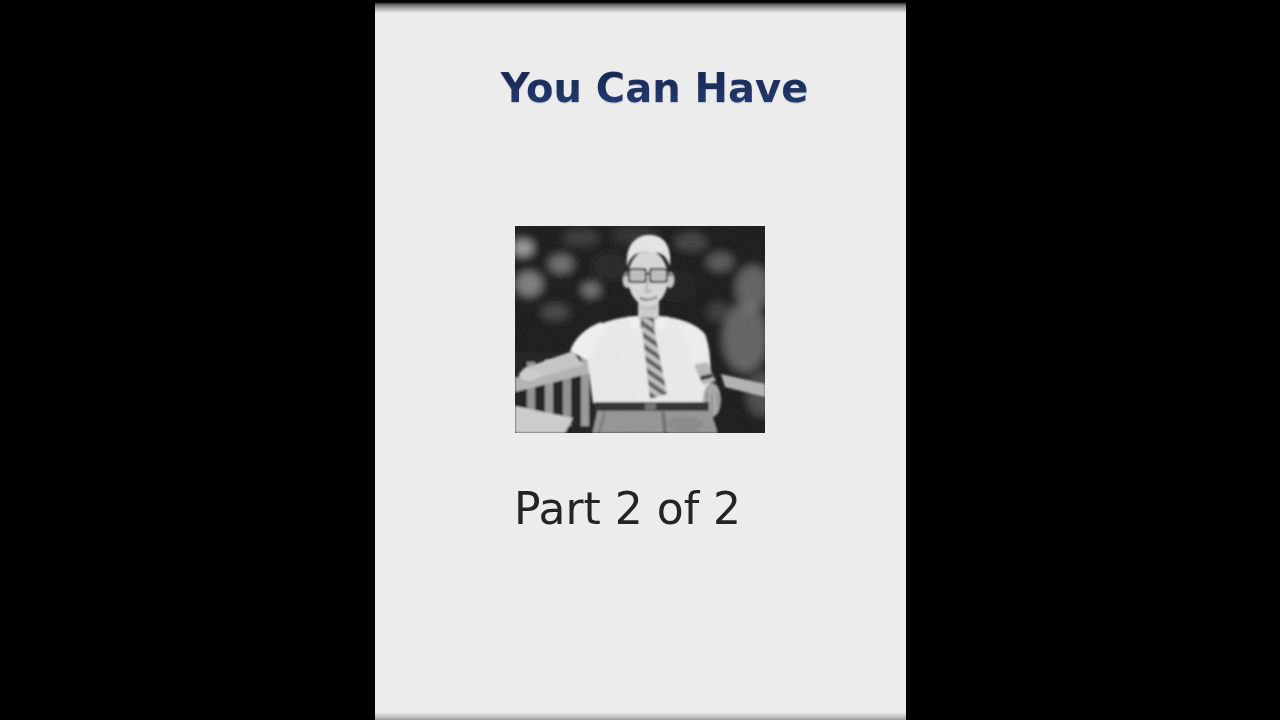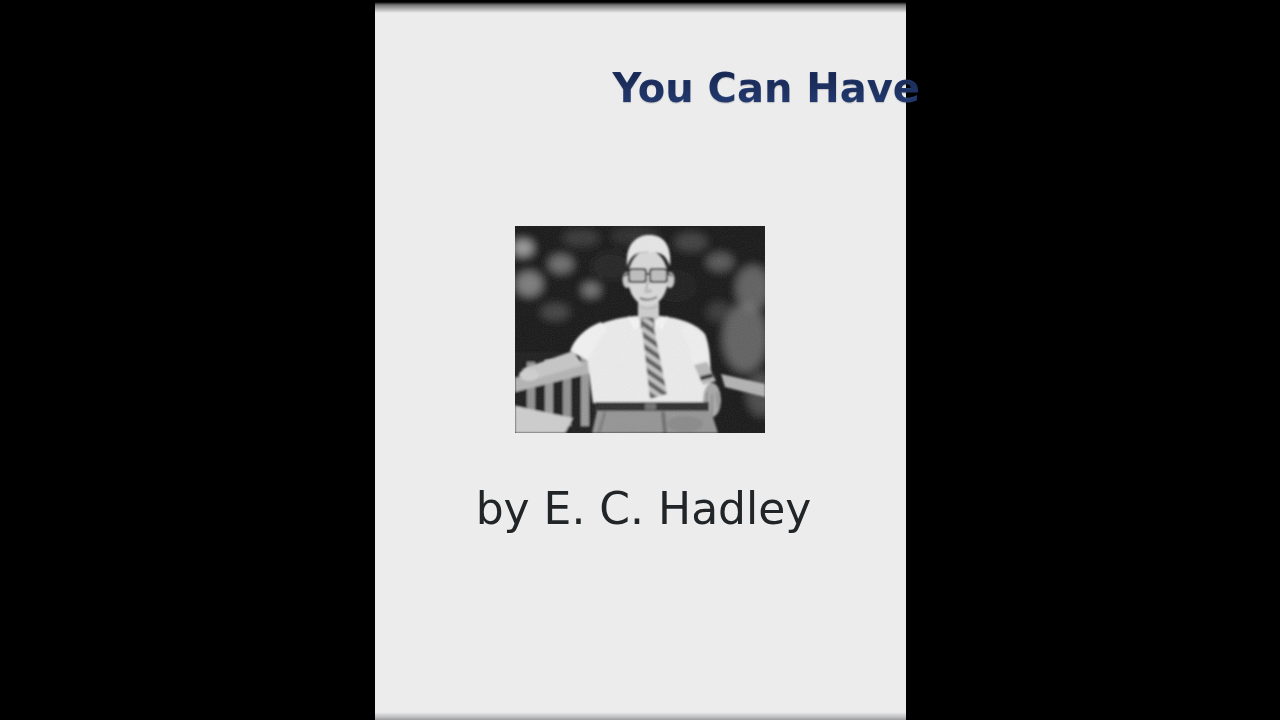--- a/index.html
+++ b/index.html
@@ -19,21 +19,21 @@
   .edge-top{
     position:absolute;top:0;left:0;right:0;height:13px;
     background:linear-gradient(180deg,#000 0px,#000 2px,rgba(20,20,20,.55) 5px,rgba(60,60,60,0) 100%);
   }
   .edge-bottom{
     position:absolute;bottom:0;left:0;right:0;height:8px;
     background:linear-gradient(0deg,#9b9c9e 0px,rgba(155,156,158,.55) 3px,rgba(155,156,158,0) 100%);
   }
   .title{
     position:absolute;top:0;left:0;right:0;padding-top:66px;
-    text-align:right;font-weight:bold;font-size:40px;line-height:44px;
+    text-align:center;font-weight:bold;font-size:40px;line-height:44px;
     letter-spacing:0px;color:var(--title-bottom,#1b2c5f);
     transform:translateX(14px);
   }
   @supports ((-webkit-background-clip:text) or (background-clip:text)){
     .title{
       background-image:linear-gradient(180deg,var(--title-top,#0a0e24) 0%,#141f49 45%,var(--title-bottom,#2e4c8e) 100%);
       -webkit-background-clip:text;background-clip:text;
       color:transparent;-webkit-text-fill-color:transparent;
       text-shadow:0 1px 1px rgba(0,0,0,0.18);
     }
@@ -165,18 +165,18 @@
           <path d="M148,186 L150,207" stroke="#5d5d5d" stroke-width="4" opacity="0.7"></path>
           <path d="M90,186 L84,207" stroke="#6c6c6c" stroke-width="3" opacity="0.6"></path>
           <ellipse cx="170" cy="198" rx="18" ry="8" fill="#848484" opacity="0.7"></ellipse>
         </g>
 
         <rect width="250" height="207" filter="url(#noise)"></rect>
       </svg>
     </div>
 
     <div class="subtitle">
-      <span class="l2">by E. C. Hadley</span>
+      <span class="l1">Part 2 of 2</span>
     </div>
 
     <div class="edge-bottom"></div>
   </div>
 </div>
 
 </body></html>

